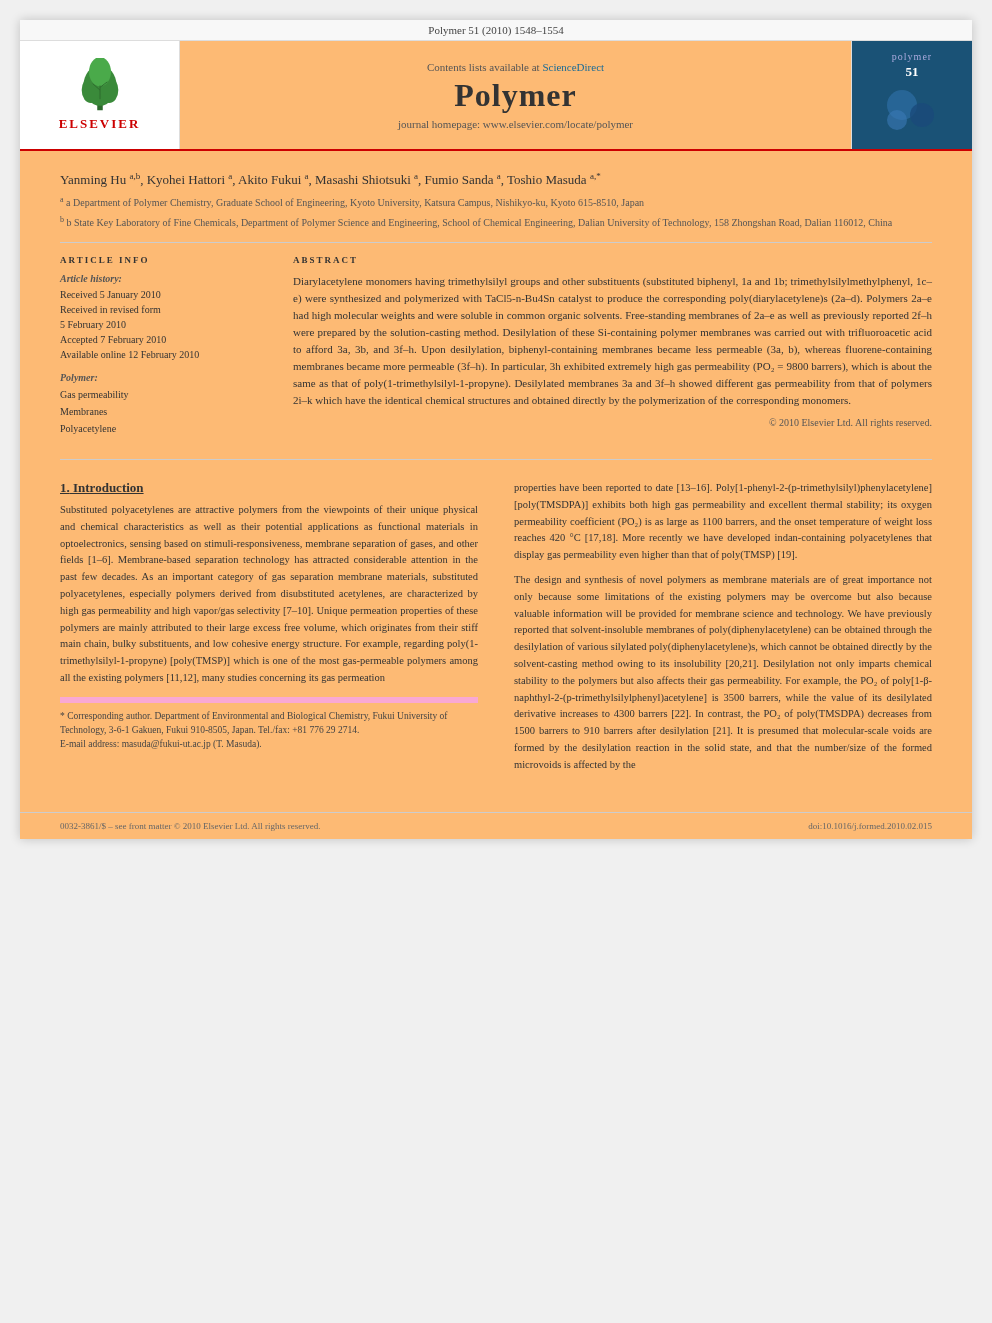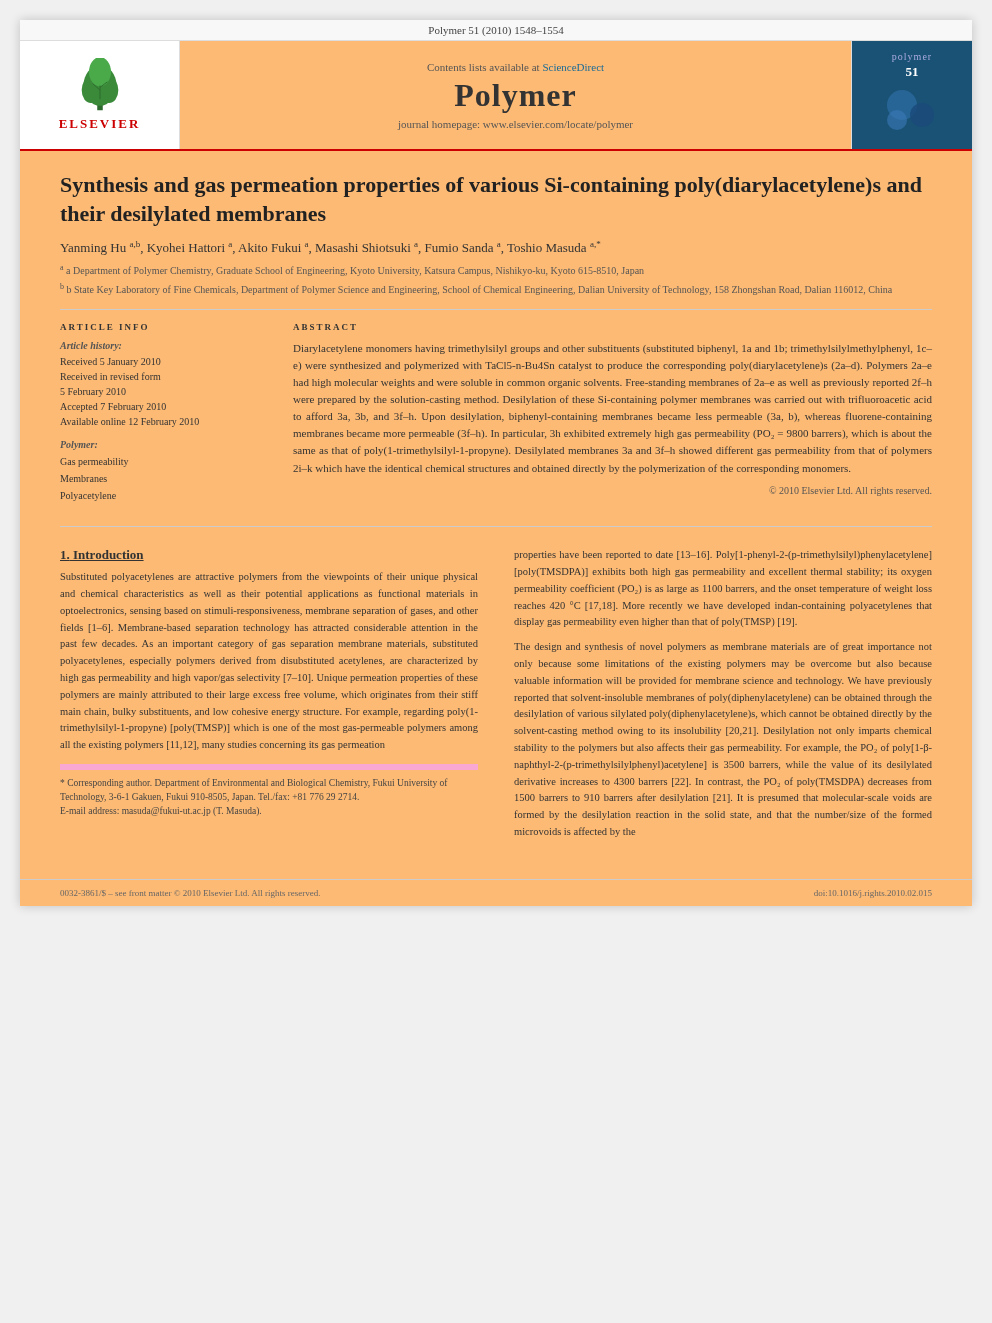--- a/index.html
+++ b/index.html
@@ -286,21 +286,20 @@
             <circle cx="40" cy="30" r="12" fill="#1a4a7a" opacity="0.8"></circle>
             <circle cx="15" cy="35" r="10" fill="#3a7ab5" opacity="0.6"></circle>
           </svg>
         </div>
       </div>
     </div>
   </div>
 
   <div class="main-content">
 
-    <div class="article-title">Synthesis and gas permeation properties of various Si-containing poly(diarylacetylene)s and their desilylated membranes</div>
 
     <div class="authors">
       <span>Yanming Hu <sup>a,b</sup>, Kyohei Hattori <sup>a</sup>, Akito Fukui <sup>a</sup>, Masashi Shiotsuki <sup>a</sup>, Fumio Sanda <sup>a</sup>, Toshio Masuda <sup>a,*</sup></span>
     </div>
 
     <div class="affiliations">
       <sup>a</sup> <span>a Department of Polymer Chemistry, Graduate School of Engineering, Kyoto University, Katsura Campus, Nishikyo-ku, Kyoto 615-8510, Japan</span>
     </div>
     <div class="affiliations">
       <sup>b</sup> <span>b State Key Laboratory of Fine Chemicals, Department of Polymer Science and Engineering, School of Chemical Engineering, Dalian University of Technology, 158 Zhongshan Road, Dalian 116012, China</span>
@@ -363,16 +362,16 @@
         <div class="body-text">properties have been reported to date [13–16]. Poly[1-phenyl-2-(p-trimethylsilyl)phenylacetylene] [poly(TMSDPA)] exhibits both high gas permeability and excellent thermal stability; its oxygen permeability coefficient (PO₂) is as large as 1100 barrers, and the onset temperature of weight loss reaches 420 °C [17,18]. More recently we have developed indan-containing polyacetylenes that display gas permeability even higher than that of poly(TMSP) [19].</div>
         <div class="body-text">The design and synthesis of novel polymers as membrane materials are of great importance not only because some limitations of the existing polymers may be overcome but also because valuable information will be provided for membrane science and technology. We have previously reported that solvent-insoluble membranes of poly(diphenylacetylene) can be obtained through the desilylation of various silylated poly(diphenylacetylene)s, which cannot be obtained directly by the solvent-casting method owing to its insolubility [20,21]. Desilylation not only imparts chemical stability to the polymers but also affects their gas permeability. For example, the PO₂ of poly[1-β-naphthyl-2-(p-trimethylsilylphenyl)acetylene] is 3500 barrers, while the value of its desilylated derivative increases to 4300 barrers [22]. In contrast, the PO₂ of poly(TMSDPA) decreases from 1500 barrers to 910 barrers after desilylation [21]. It is presumed that molecular-scale voids are formed by the desilylation reaction in the solid state, and that the number/size of the formed microvoids is affected by the</div>
       </div>
 
     </div>
 
   </div>
 
   <div class="footer-bar">
     <span>0032-3861/$ – see front matter © 2010 Elsevier Ltd. All rights reserved.</span>
-    <span>doi:10.1016/j.rights.2010.02.015</span>
+    <span>doi:10.1016/j.formed.2010.02.015</span>
   </div>
 
 </div>
 
 </body></html>

